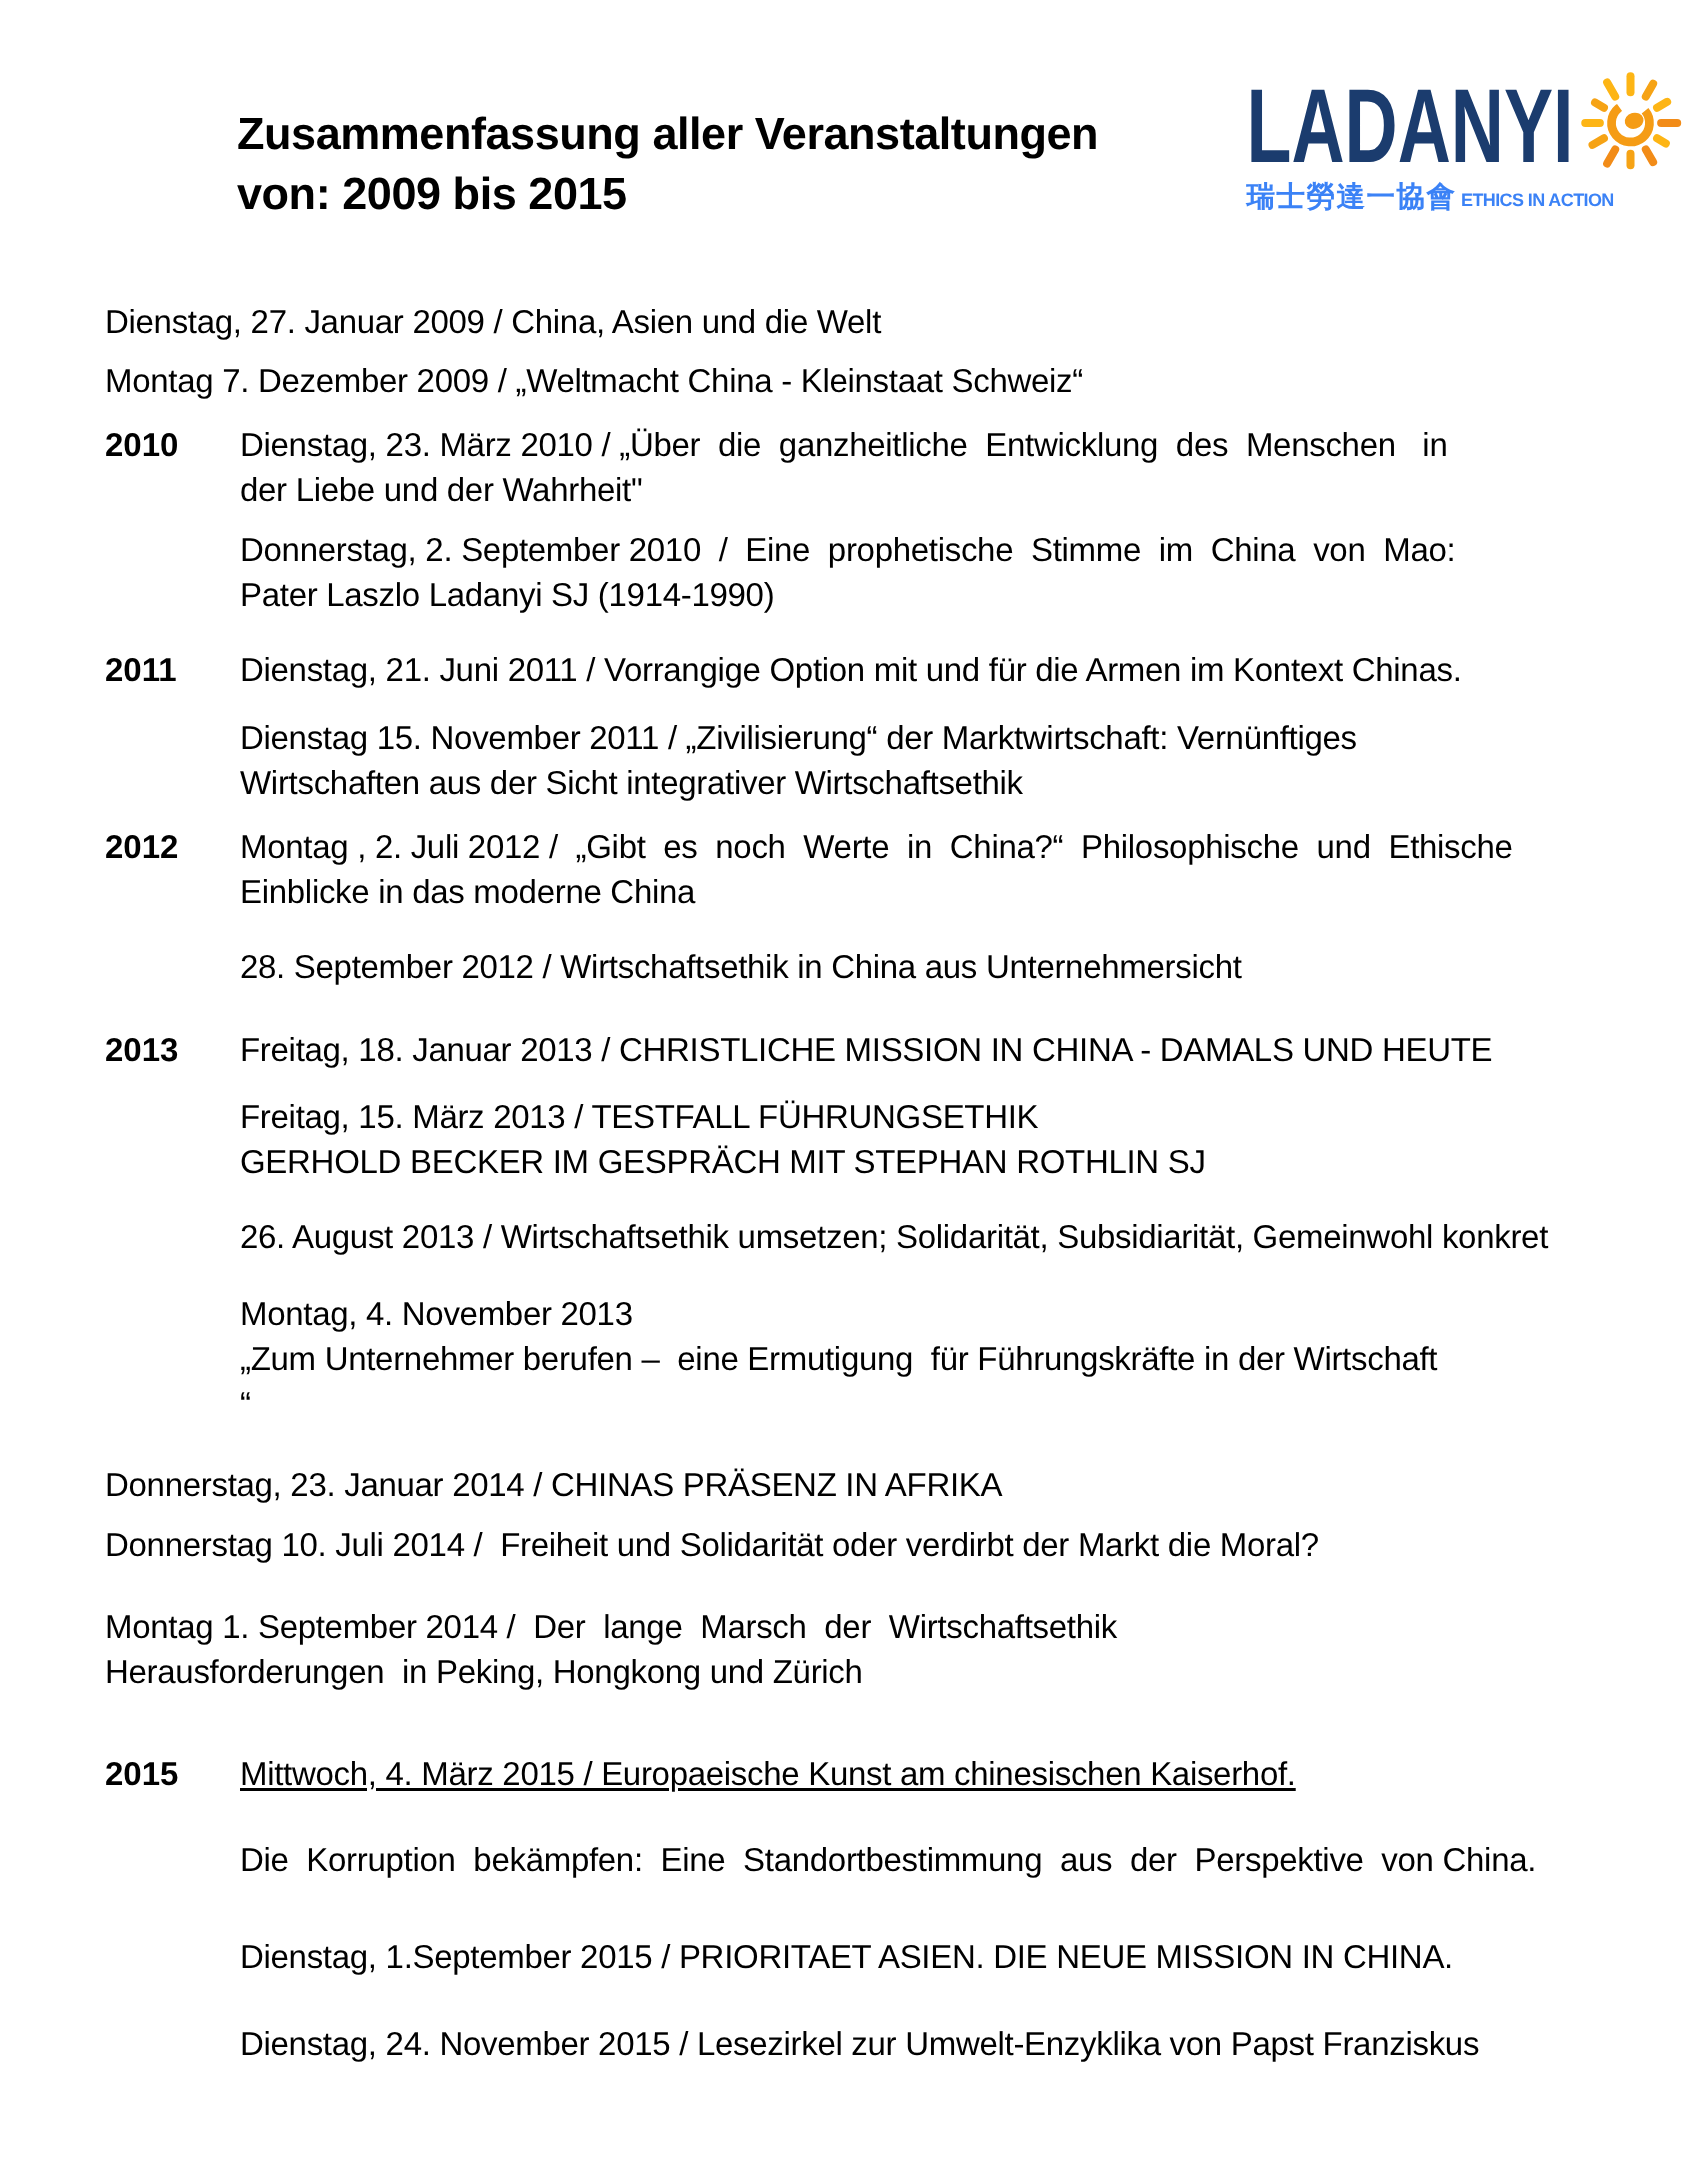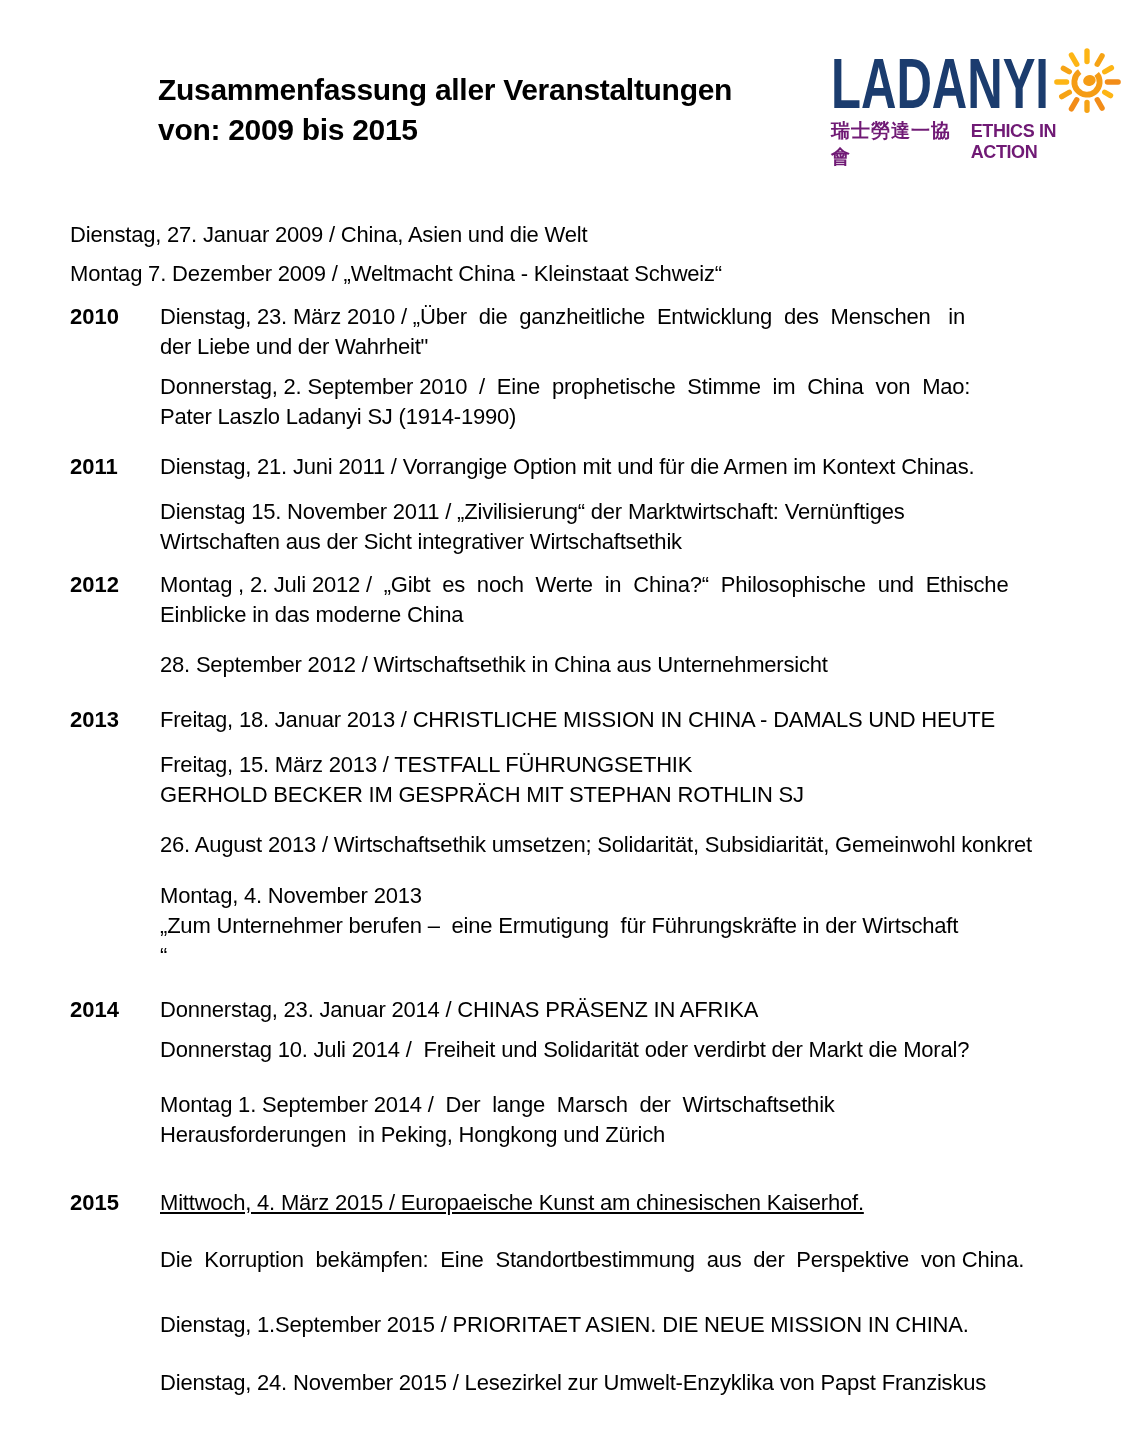--- a/index.html
+++ b/index.html
@@ -8,23 +8,23 @@
     font-family:"Liberation Sans","DejaVu Sans",sans-serif;color:#000;padding-left:35px;
   }
   
   .header{display:flex;justify-content:space-between;align-items:flex-start;padding:58px 42px 0 123px;}
   .doc-title{
     margin:12px 0 0 0;font-size:30px;font-weight:bold;line-height:40px;
     white-space:pre-line;letter-spacing:-0.3px;color:#000;
   }
   .logo{flex-shrink:0;margin-top:-6px;width:292px;}
   .logo-row1{display:flex;align-items:center;}
-  .logo-row2{display:flex;align-items:baseline;gap:3px;margin-top:0px;color:#701a75;}
+  .logo-row2{display:flex;align-items:baseline;gap:3px;margin-top:0px;color:#3b82f6;}
   .logo-cjk{font-size:19px;font-weight:bold;letter-spacing:1px;}
-  .logo-tagline{font-size:18px;font-weight:bold;letter-spacing:-0.4px;}
+  .logo-tagline{font-size:12px;font-weight:bold;letter-spacing:-0.4px;}
   
   .main{padding:50px 0 0 35px;}
   .year-section{display:flex;}
   .year-col{width:90px;flex-shrink:0;}
   .year{font-size:22px;font-weight:bold;line-height:30px;display:inline-block;}
   .events-col{flex:1;}
   .event{
     margin:0;font-size:22px;line-height:30px;letter-spacing:-0.2px;
     white-space:pre;
   }
@@ -118,21 +118,20 @@
         <p class="event m20">Freitag, 15. März 2013 / TESTFALL FÜHRUNGSETHIK
 GERHOLD BECKER IM GESPRÄCH MIT STEPHAN ROTHLIN SJ</p>
         <p class="event m21">26. August 2013 / Wirtschaftsethik umsetzen; Solidarität, Subsidiarität, Gemeinwohl konkret</p>
         <p class="event m7">Montag, 4. November 2013
 „Zum Unternehmer berufen –  eine Ermutigung  für Führungskräfte in der Wirtschaft
 “</p>
       </div>
     </section>
 
     <section class="year-section">
-      <div class="year-col"><span class="year">2014</span></div>
       <div class="events-col">
         <p class="event m10">Donnerstag, 23. Januar 2014 / CHINAS PRÄSENZ IN AFRIKA</p>
         <p class="event m25">Donnerstag 10. Juli 2014 /  Freiheit und Solidarität oder verdirbt der Markt die Moral?</p>
         <p class="event m38">Montag 1. September 2014 /  Der  lange  Marsch  der  Wirtschaftsethik
 Herausforderungen  in Peking, Hongkong und Zürich</p>
       </div>
     </section>
 
     <section class="year-section">
       <div class="year-col"><span class="year">2015</span></div>

